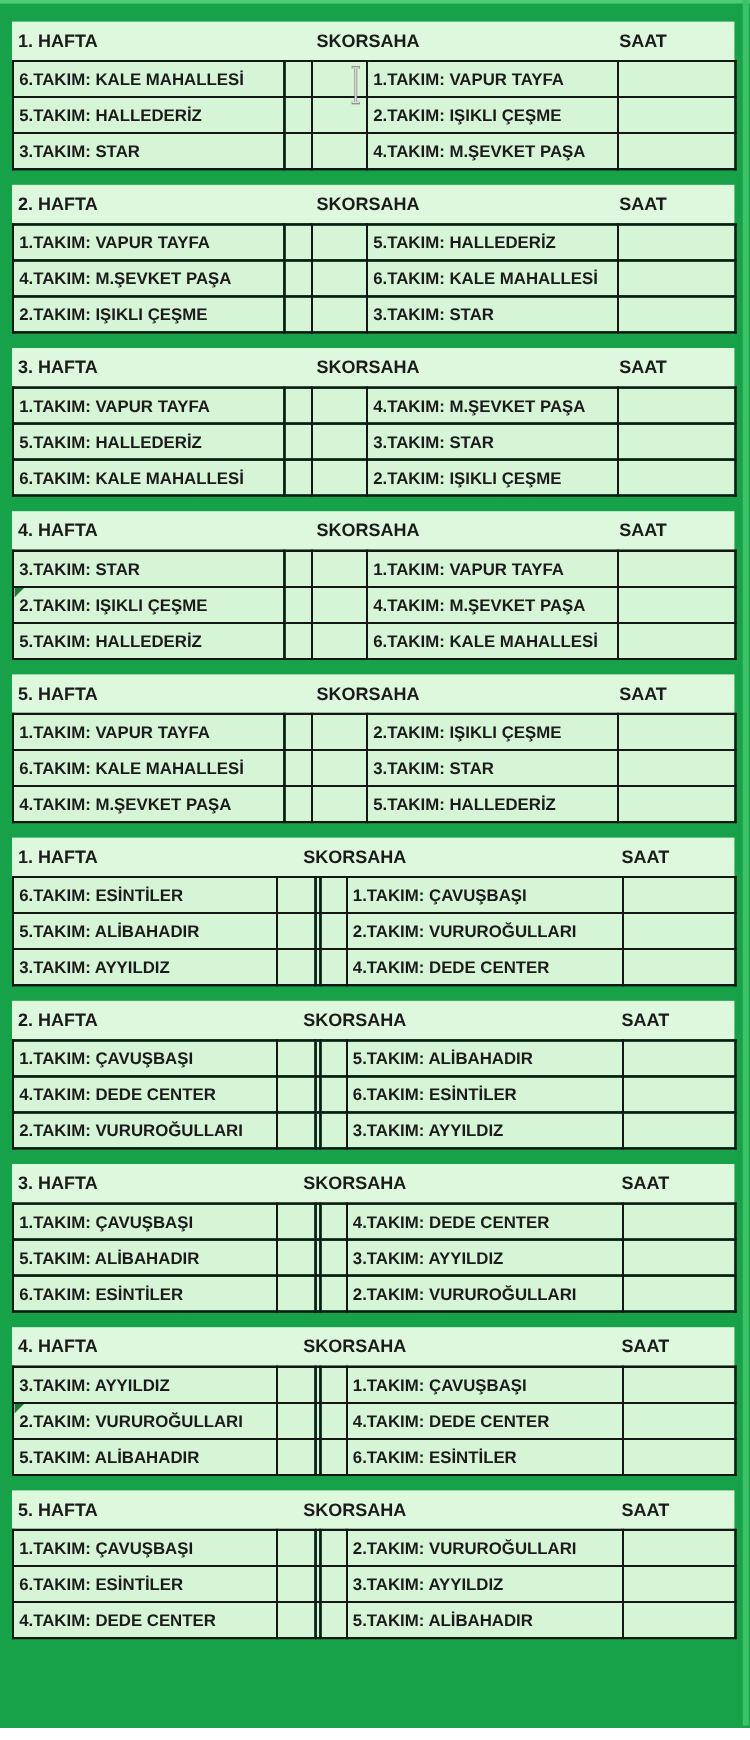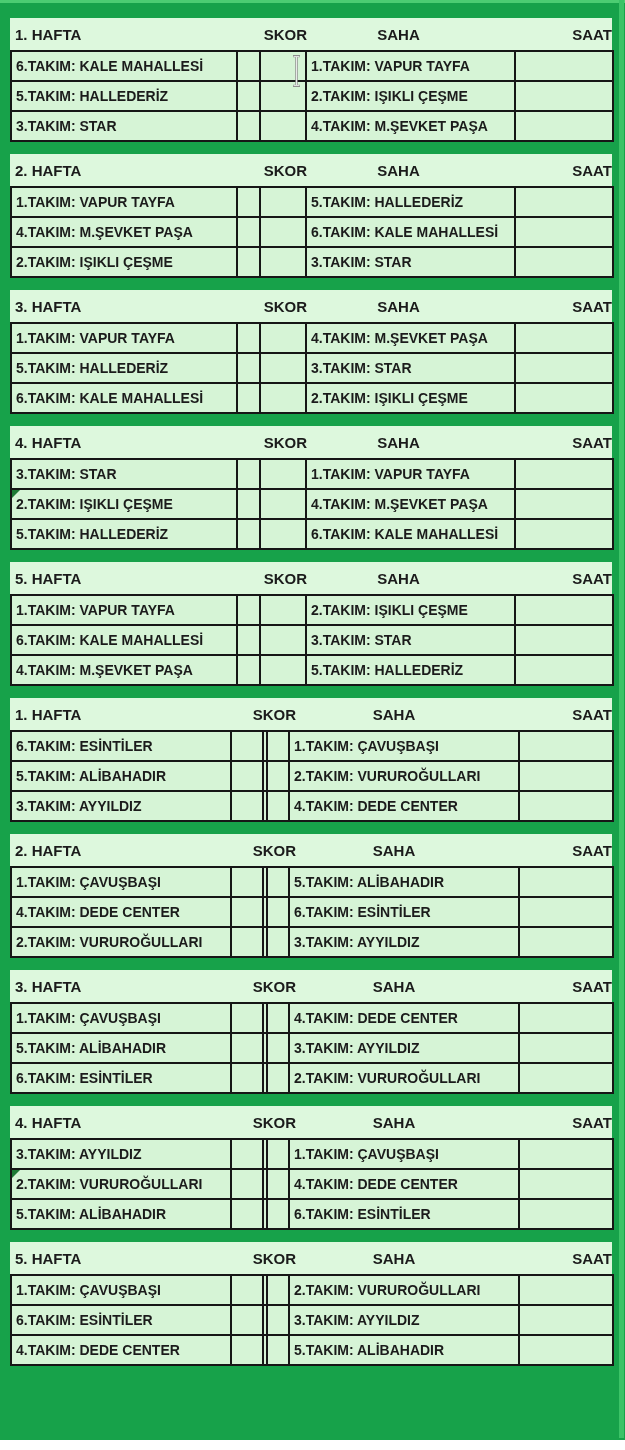--- a/index.html
+++ b/index.html
@@ -15,22 +15,22 @@
   .blocks{position:absolute;left:10px;top:18px;width:602px;}
   .block{margin-bottom:12px;}
   
   .block-header{
     display:flex;align-items:center;
     background:#ddf8dd;height:32px;
     font-weight:bold;color:#1b1b1b;font-size:15px;
   }
   .h-week{padding-left:5px;box-sizing:border-box;}
   .h-skor{text-align:right;}
-  .h-saha{text-align:center;box-sizing:border-box;padding-right:26px;}
-  .h-saat{text-align:right;}
+  .h-saha{text-align:left;box-sizing:border-box;padding-right:26px;}
+  .h-saat{text-align:left;}
   .g1 .h-week{width:226px;}
   .g1 .h-skor{width:71px;}
   .g1 .h-saha{width:209px;}
   .g1 .h-saat{width:96px;}
   .g2 .h-week{width:222px;}
   .g2 .h-skor{width:64px;}
   .g2 .h-saha{width:222px;}
   .g2 .h-saat{width:94px;}
   
   table.grid{border-collapse:collapse;table-layout:fixed;width:602px;}

